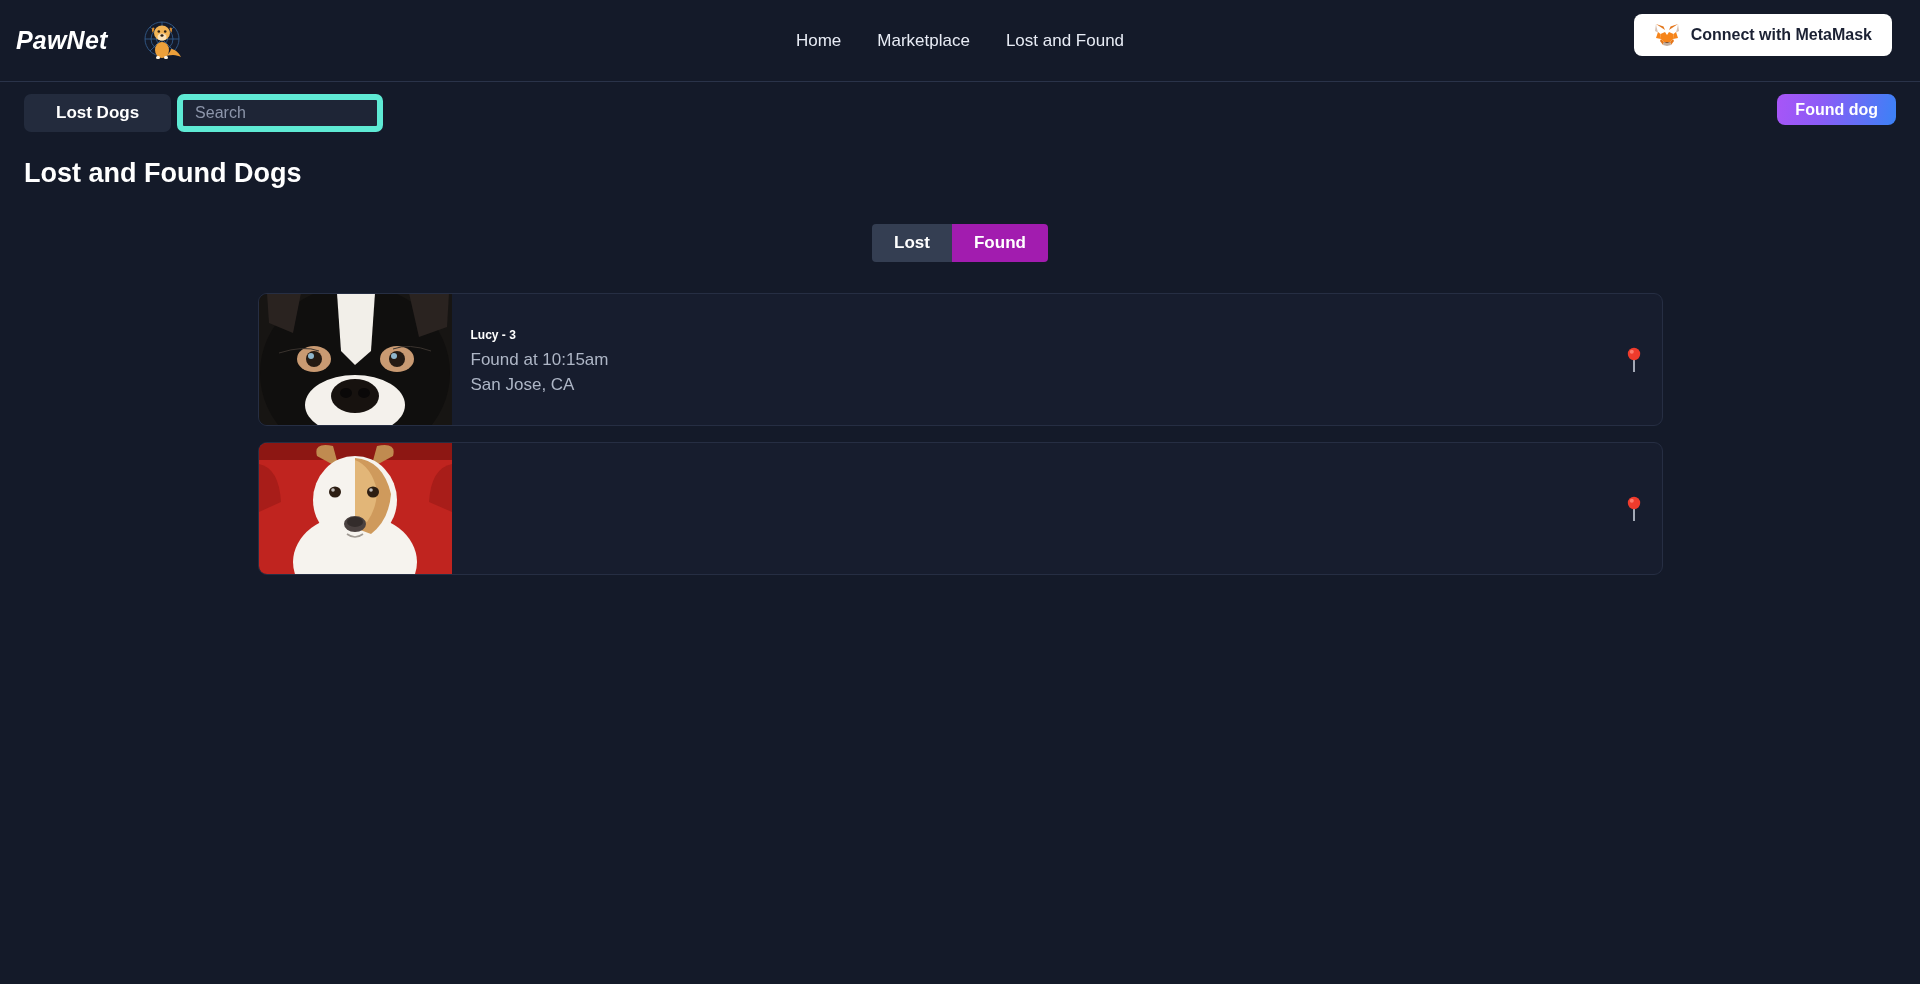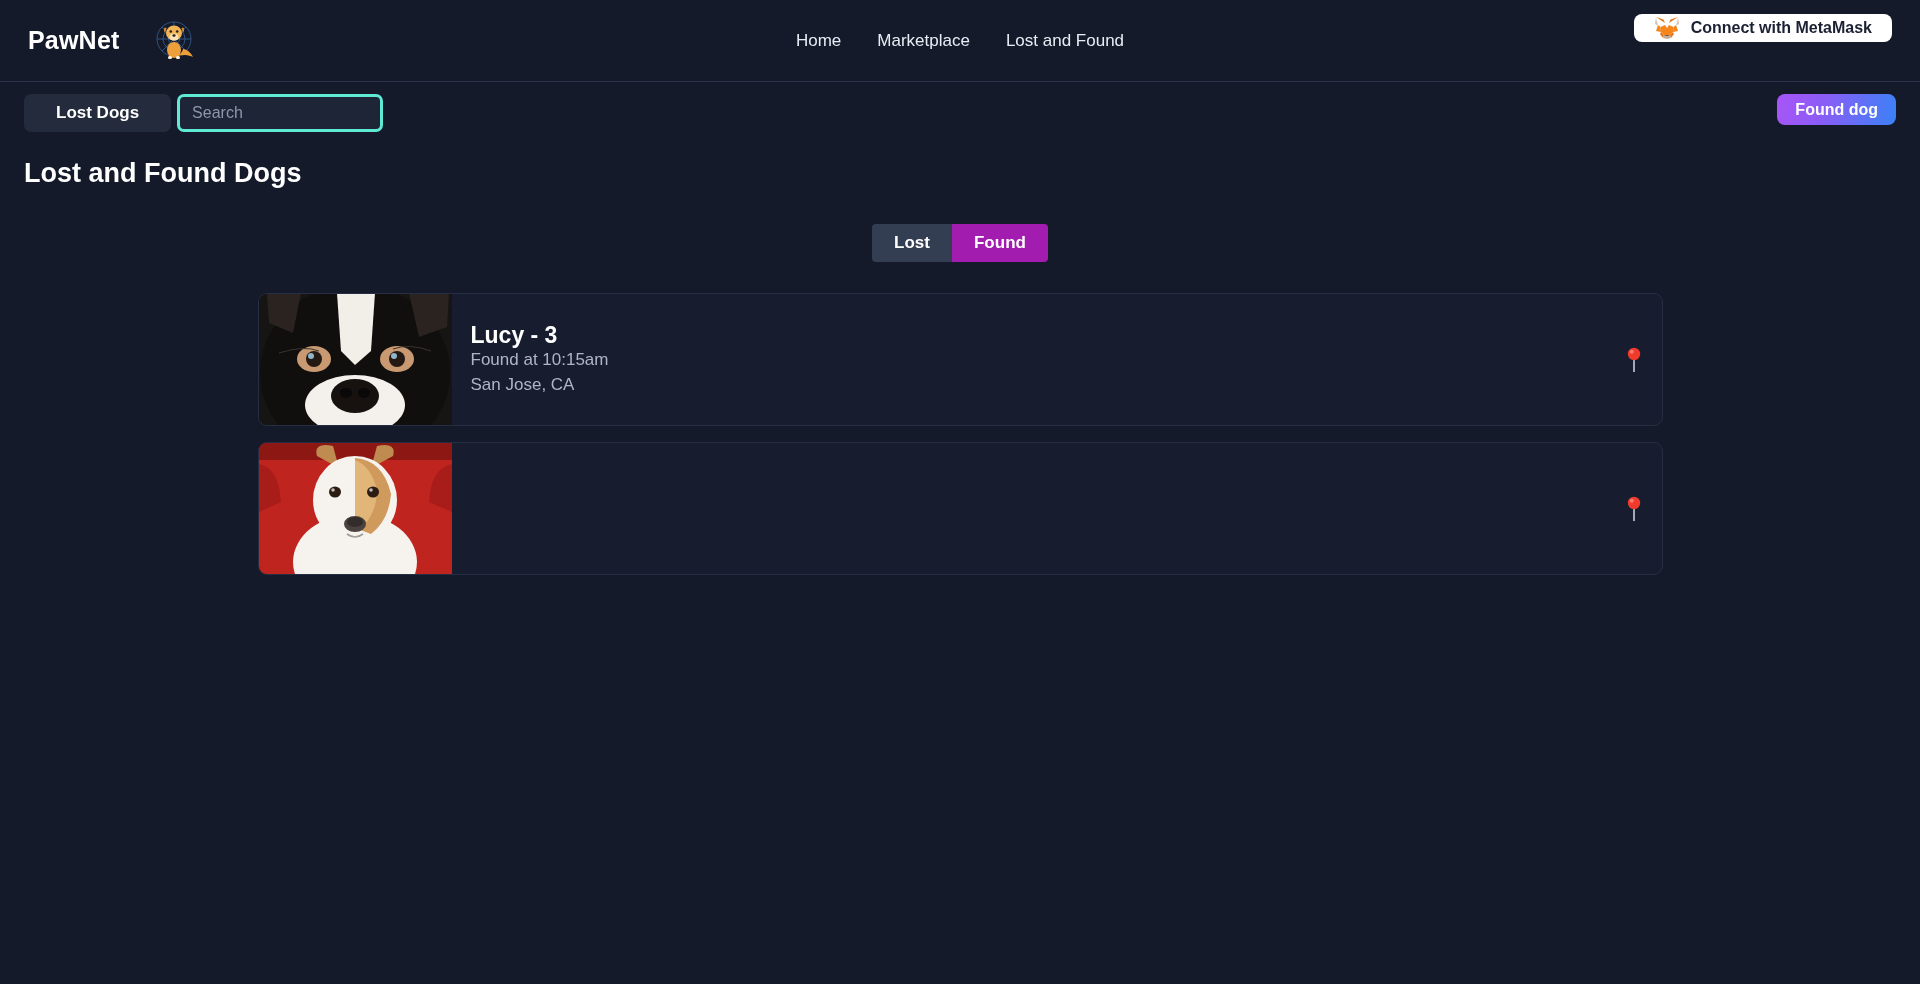--- a/index.html
+++ b/index.html
@@ -20,21 +20,22 @@
     border-bottom: 1px solid #2a3349;
     display: flex;
     align-items: center;
     position: relative;
   }
 
   .brand {
     display: flex;
     align-items: center;
     gap: 28px;
-    margin-left: 28px;
+    margin-left: 16px;
+    font-style: italic;
   }
   .brand-name {
     color: #ffffff;
     font-size: 25px;
     font-weight: bold;
     letter-spacing: 0.2px;
   }
   .brand-logo {
     width: 52px;
     height: 52px;
@@ -53,21 +54,21 @@
     color: #e8ecf5;
     font-size: 17px;
     text-decoration: none;
     white-space: nowrap;
   }
 
   .metamask-btn {
     position: absolute;
     right: 28px;
     top: 14px;
-    height: 28px;
+    height: 42px;
     background: #ffffff;
     border: none;
     border-radius: 8px;
     padding: 0 20px;
     display: flex;
     align-items: center;
     gap: 11px;
     cursor: pointer;
     font-family: inherit;
   }
@@ -97,21 +98,21 @@
     height: 38px;
     padding: 0 32px;
     cursor: pointer;
     font-family: inherit;
   }
   .search-input {
     margin-left: 6px;
     width: 206px;
     height: 38px;
     background: #1e2536;
-    border: 3px solid #5eead4;
+    border: 6px solid #5eead4;
     border-radius: 7px;
     color: #e8ecf5;
     font-size: 16px;
     padding: 0 12px;
     font-family: inherit;
     outline: none;
   }
   .search-input::placeholder { color: #8d96ab; }
 
   .found-dog-btn {
@@ -187,21 +188,21 @@
     display: block;
   }
   .card-body {
     padding-left: 19px;
     display: flex;
     flex-direction: column;
     gap: 1px;
   }
   .card-name {
     color: #ffffff;
-    font-size: 23px;
+    font-size: 12px;
     font-weight: bold;
     line-height: 24px;
   }
   .card-time, .card-loc {
     color: #aeb6c6;
     font-size: 17px;
     line-height: 24px;
   }
   .pin-icon {
     position: absolute;

